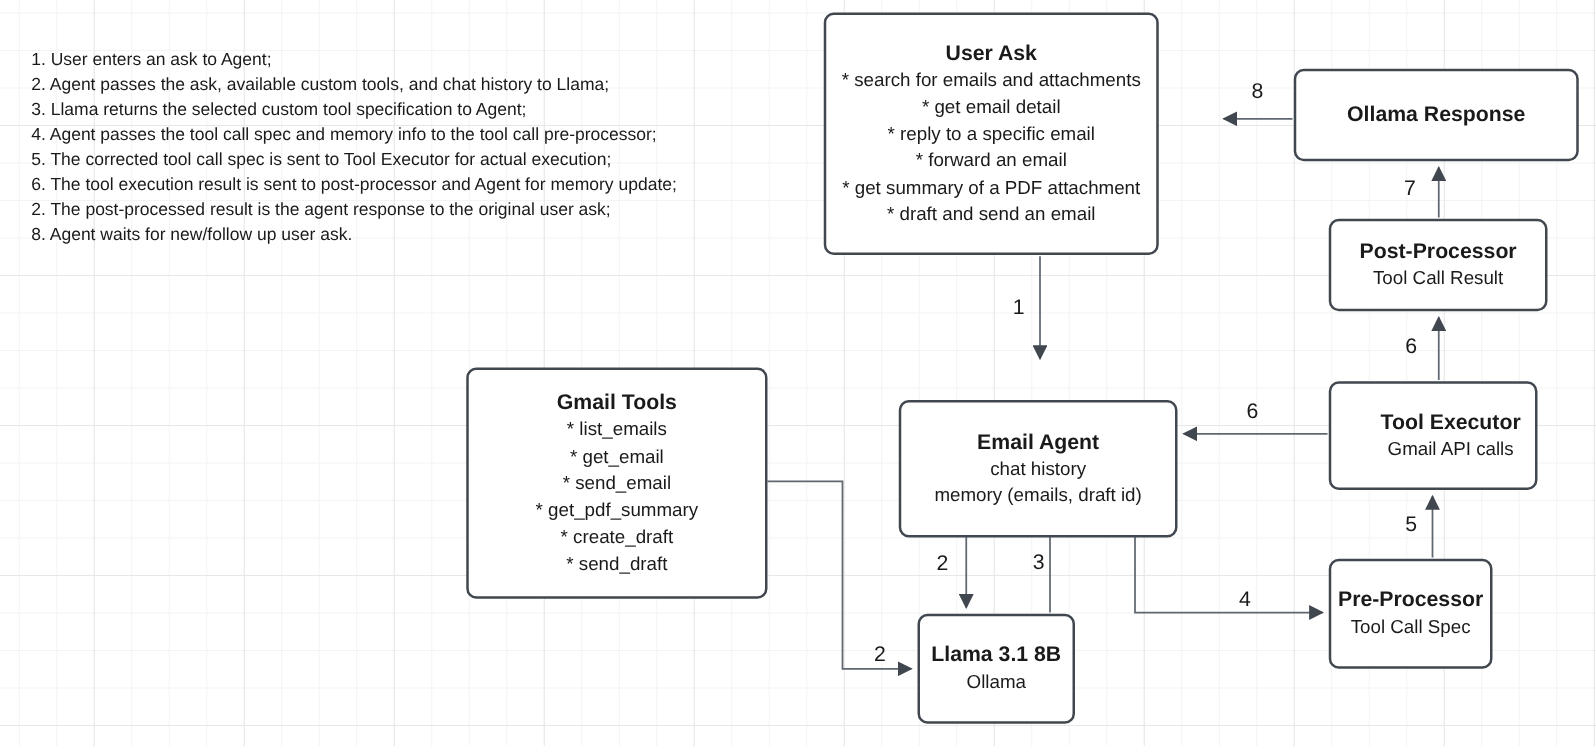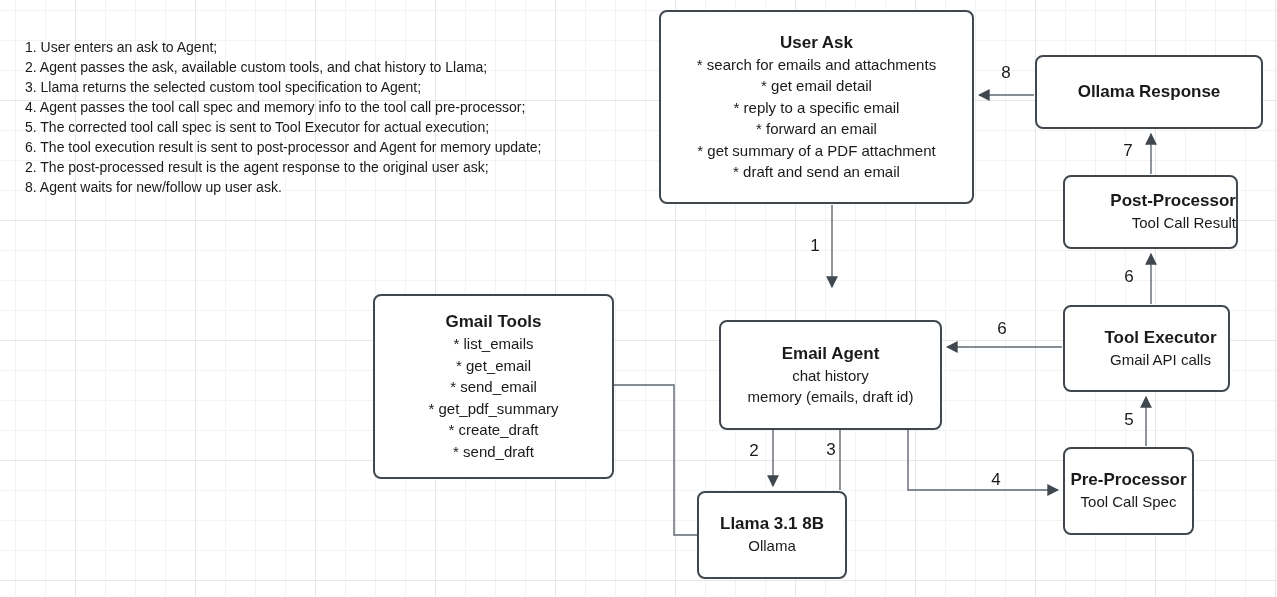--- a/index.html
+++ b/index.html
@@ -23,28 +23,28 @@
     font-size:14px;line-height:20px;white-space:nowrap;margin-left:11px;
   }
   .node{
     position:absolute;box-sizing:border-box;
     background:#ffffff;border:2px solid #40474f;border-radius:8px;
     display:flex;flex-direction:column;align-items:center;justify-content:center;
     text-align:center;
   }
   .node .title{font-weight:bold;font-size:17px;line-height:22px;white-space:nowrap;}
   .node .sub,.node .item,.node .line{font-size:15px;line-height:21.5px;white-space:nowrap;}
-  #node-user-ask{left:659px;top:10px;width:315px;height:194px;}
+  #node-user-ask{left:659px;top:10px;width:268px;height:194px;}
   #node-agent-response{left:1035px;top:55px;width:228px;height:74px;}
-  #node-post-processor{left:1063px;top:175px;width:175px;height:74px;align-items:flex-end;}
+  #node-post-processor{left:1063px;top:175px;width:175px;height:74px;}
   #node-tool-executor{left:1063px;top:305px;width:167px;height:87px;padding-left:28px;}
   #node-pre-processor{left:1063px;top:447px;width:131px;height:88px;}
   #node-custom-tools{left:373px;top:294px;width:241px;height:185px;}
   #node-email-agent{left:719px;top:292px;width:223px;height:110px;margin-top:28px;}
-  #node-llama{left:697px;top:491px;width:150px;height:88px;}
+  #node-llama{left:734px;top:491px;width:126px;height:88px;}
   #edges{position:absolute;left:0;top:0;width:1277px;height:597px;}
   .edge-label{
     position:absolute;font-size:17px;line-height:20px;
     transform:translate(-50%,-50%);
   }
 </style>
 </head>
 <body>
 
 <div id="canvas">

